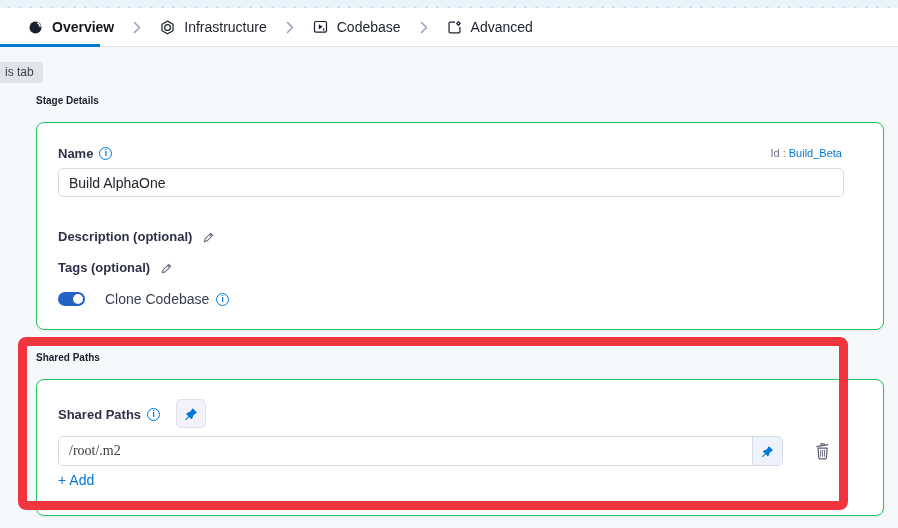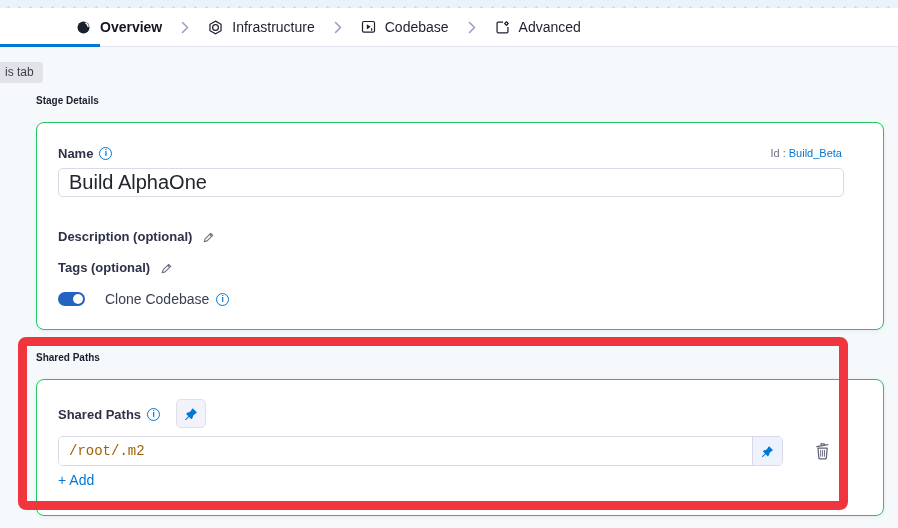--- a/index.html
+++ b/index.html
@@ -14,21 +14,21 @@
   
   .canvas-strip{
     position:absolute; top:0; left:0; width:898px; height:8px;
     background-color:#e8f3fa;
     background-image:radial-gradient(circle,#c7dcea 1.1px, transparent 1.4px);
     background-size:11px 11px; background-position:3px 2px;
   }
   
   .tabbar{
     position:absolute; top:8px; left:0; width:898px; height:39px;
-    background:#ffffff; border-bottom:1px solid #e3e4ed;padding-left:48px;
+    background:#ffffff; border-bottom:1px solid #e3e4ed;
   }
   .tabbar-inner{
     display:flex; align-items:center; height:100%; padding-left:28px; gap:19px;
   }
   .tab{ display:flex; align-items:center; gap:9px; font-size:14px; color:#1d202e;
         font-weight:500; cursor:pointer; white-space:nowrap; }
   .tab.active{ font-weight:600; color:#14161f; }
   .tab svg{ display:block; }
   .tab-chevron{ display:flex; align-items:center; }
   .active-underline{
@@ -55,21 +55,21 @@
   
   .field-label{ font-size:13px; font-weight:600; color:#2e3147; display:flex; align-items:center; gap:6px; }
   .info-icon{
     display:inline-flex; align-items:center; justify-content:center;
     width:13px; height:13px; border:1.3px solid #0278d5; border-radius:50%;
     color:#0278d5; font-size:8.5px; font-weight:700; font-style:normal; line-height:1;
     cursor:pointer; flex:0 0 auto;
   }
   .text-input{
     border:1px solid #d9dae5; border-radius:5px; background:#fff;
-    font-family:"Liberation Sans", sans-serif; font-size:20px; color:#22252e;
+    font-family:"Liberation Sans", sans-serif; font-size:14px; color:#22252e;
     padding:0 10px; height:29px; width:100%; outline:none;
   }
   .name-label{ position:absolute; left:21px; top:23px; }
   .id-line{ position:absolute; right:41px; top:24px; font-size:11px; color:#6d7086; }
   .id-line a{ color:#0278d5; text-decoration:none; font-weight:500; }
   .name-input-wrap{ position:absolute; left:21px; top:45px; width:786px; }
   .desc-label{ position:absolute; left:21px; top:106px; }
   .tags-label{ position:absolute; left:21px; top:137px; }
   .pencil-btn{ display:inline-flex; cursor:pointer; margin-left:3px; }
   .toggle-row{ position:absolute; left:21px; top:168px; display:flex; align-items:center; gap:20px; }
@@ -85,22 +85,22 @@
   
   .shared-label-row{ position:absolute; left:21px; top:27px; display:flex; align-items:center; gap:6px; }
   .pin-button{
     position:absolute; left:139px; top:19px; width:30px; height:29px;
     background:#f2f3fa; border:1px solid #dfe0ea; border-radius:5px;
     display:flex; align-items:center; justify-content:center; cursor:pointer;
   }
   .path-row{ position:absolute; left:21px; top:56px; width:725px; height:30px;
     display:flex; border:1px solid #d9dae5; border-radius:5px; background:#fff; overflow:hidden; }
   .path-row input{
-    flex:1; border:none; outline:none; font-family:Liberation Mono, monospace;
-    font-size:14px; color:#a16207; padding:0 10px; min-width:0;
+    flex:1; border:none; outline:none; font-family:Liberation Serif, serif;
+    font-size:14px; color:#404040; padding:0 10px; min-width:0;
   }
   .path-pin-affix{
     width:30px; border-left:1px solid #d9dae5; background:#edf2fc;
     display:flex; align-items:center; justify-content:center; cursor:pointer; flex:0 0 auto;
   }
   .trash-button{ position:absolute; left:772px; top:58px; width:26px; height:26px;
     display:flex; align-items:center; justify-content:center; cursor:pointer; }
   .add-link{ position:absolute; left:21px; top:92px; font-size:14px; font-weight:500;
     color:#0278d5; cursor:pointer; }
   

